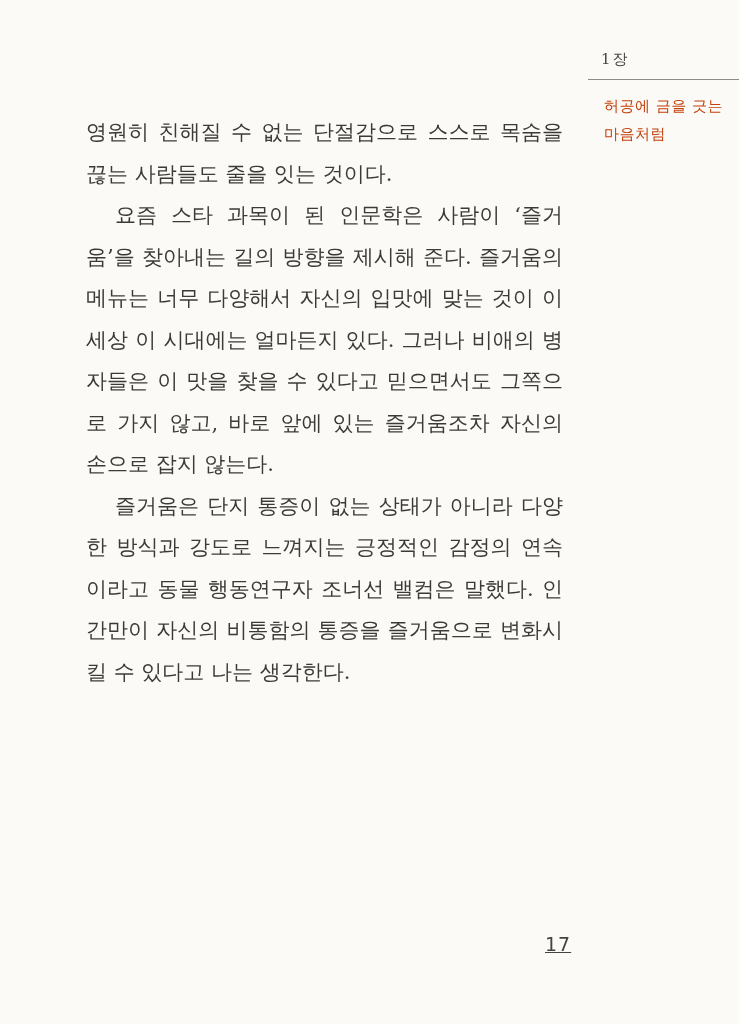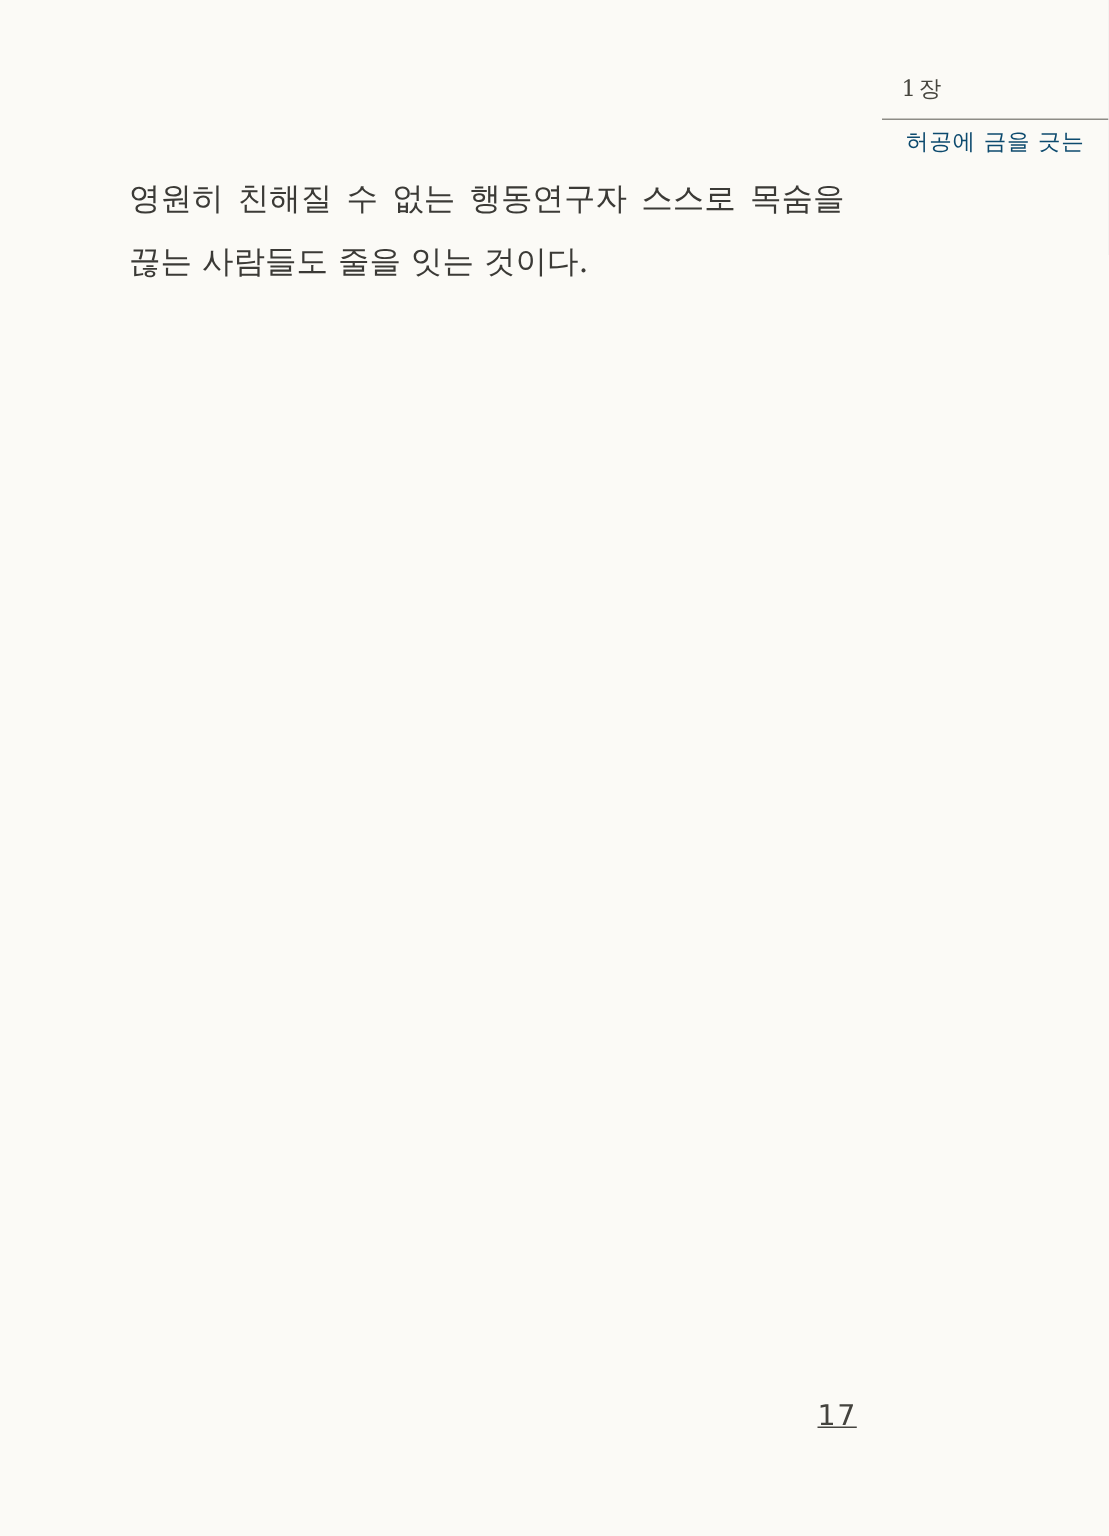--- a/index.html
+++ b/index.html
@@ -32,24 +32,25 @@
     color: #47463f;
     padding-left: 13px;
     margin-bottom: 10px;
   }
   .header-rule {
     height: 0;
     border-top: 1.5px solid #8d8c86;
     width: 151px;
   }
   .chapter-title {
+    margin-top: 12px;
     padding-left: 16px;
     font-size: 15px;
     line-height: 28px;
-    color: #0c4a6e;
+    color: #c2410c;
     letter-spacing: 0.5px;
   }
 
   
   .body-text {
     position: absolute;
     left: 86px;
     top: 112px;
     width: 477px;
     font-size: 21px;
@@ -79,22 +80,25 @@
 </head>
 <body>
 
 <div class="page">
 
   <header class="chapter-header">
     <div class="chapter-label">1장</div>
     <div class="header-rule"></div>
     <div class="chapter-title">
       <div class="chapter-title-line">허공에 금을 긋는</div>
+      <div class="chapter-title-line">마음처럼</div>
     </div>
   </header>
 
   <main class="body-text" id="body-text">
-      <p class="para">영원히 친해질 수 없는 행동연구자 스스로 목숨을 끊는 사람들도 줄을 잇는 것이다.</p>
+      <p class="para">영원히 친해질 수 없는 단절감으로 스스로 목숨을 끊는 사람들도 줄을 잇는 것이다.</p>
+      <p class="para indent">요즘 스타 과목이 된 인문학은 사람이 ‘즐거움’을 찾아내는 길의 방향을 제시해 준다. 즐거움의 메뉴는 너무 다양해서 자신의 입맛에 맞는 것이 이 세상 이 시대에는 얼마든지 있다. 그러나 비애의 병자들은 이 맛을 찾을 수 있다고 믿으면서도 그쪽으로 가지 않고, 바로 앞에 있는 즐거움조차 자신의 손으로 잡지 않는다.</p>
+      <p class="para indent">즐거움은 단지 통증이 없는 상태가 아니라 다양한 방식과 강도로 느껴지는 긍정적인 감정의 연속이라고 동물 행동연구자 조너선 밸컴은 말했다. 인간만이 자신의 비통함의 통증을 즐거움으로 변화시킬 수 있다고 나는 생각한다.</p>
     </main>
 
   <div class="page-number">17</div>
 
 </div>
 
 </body></html>

